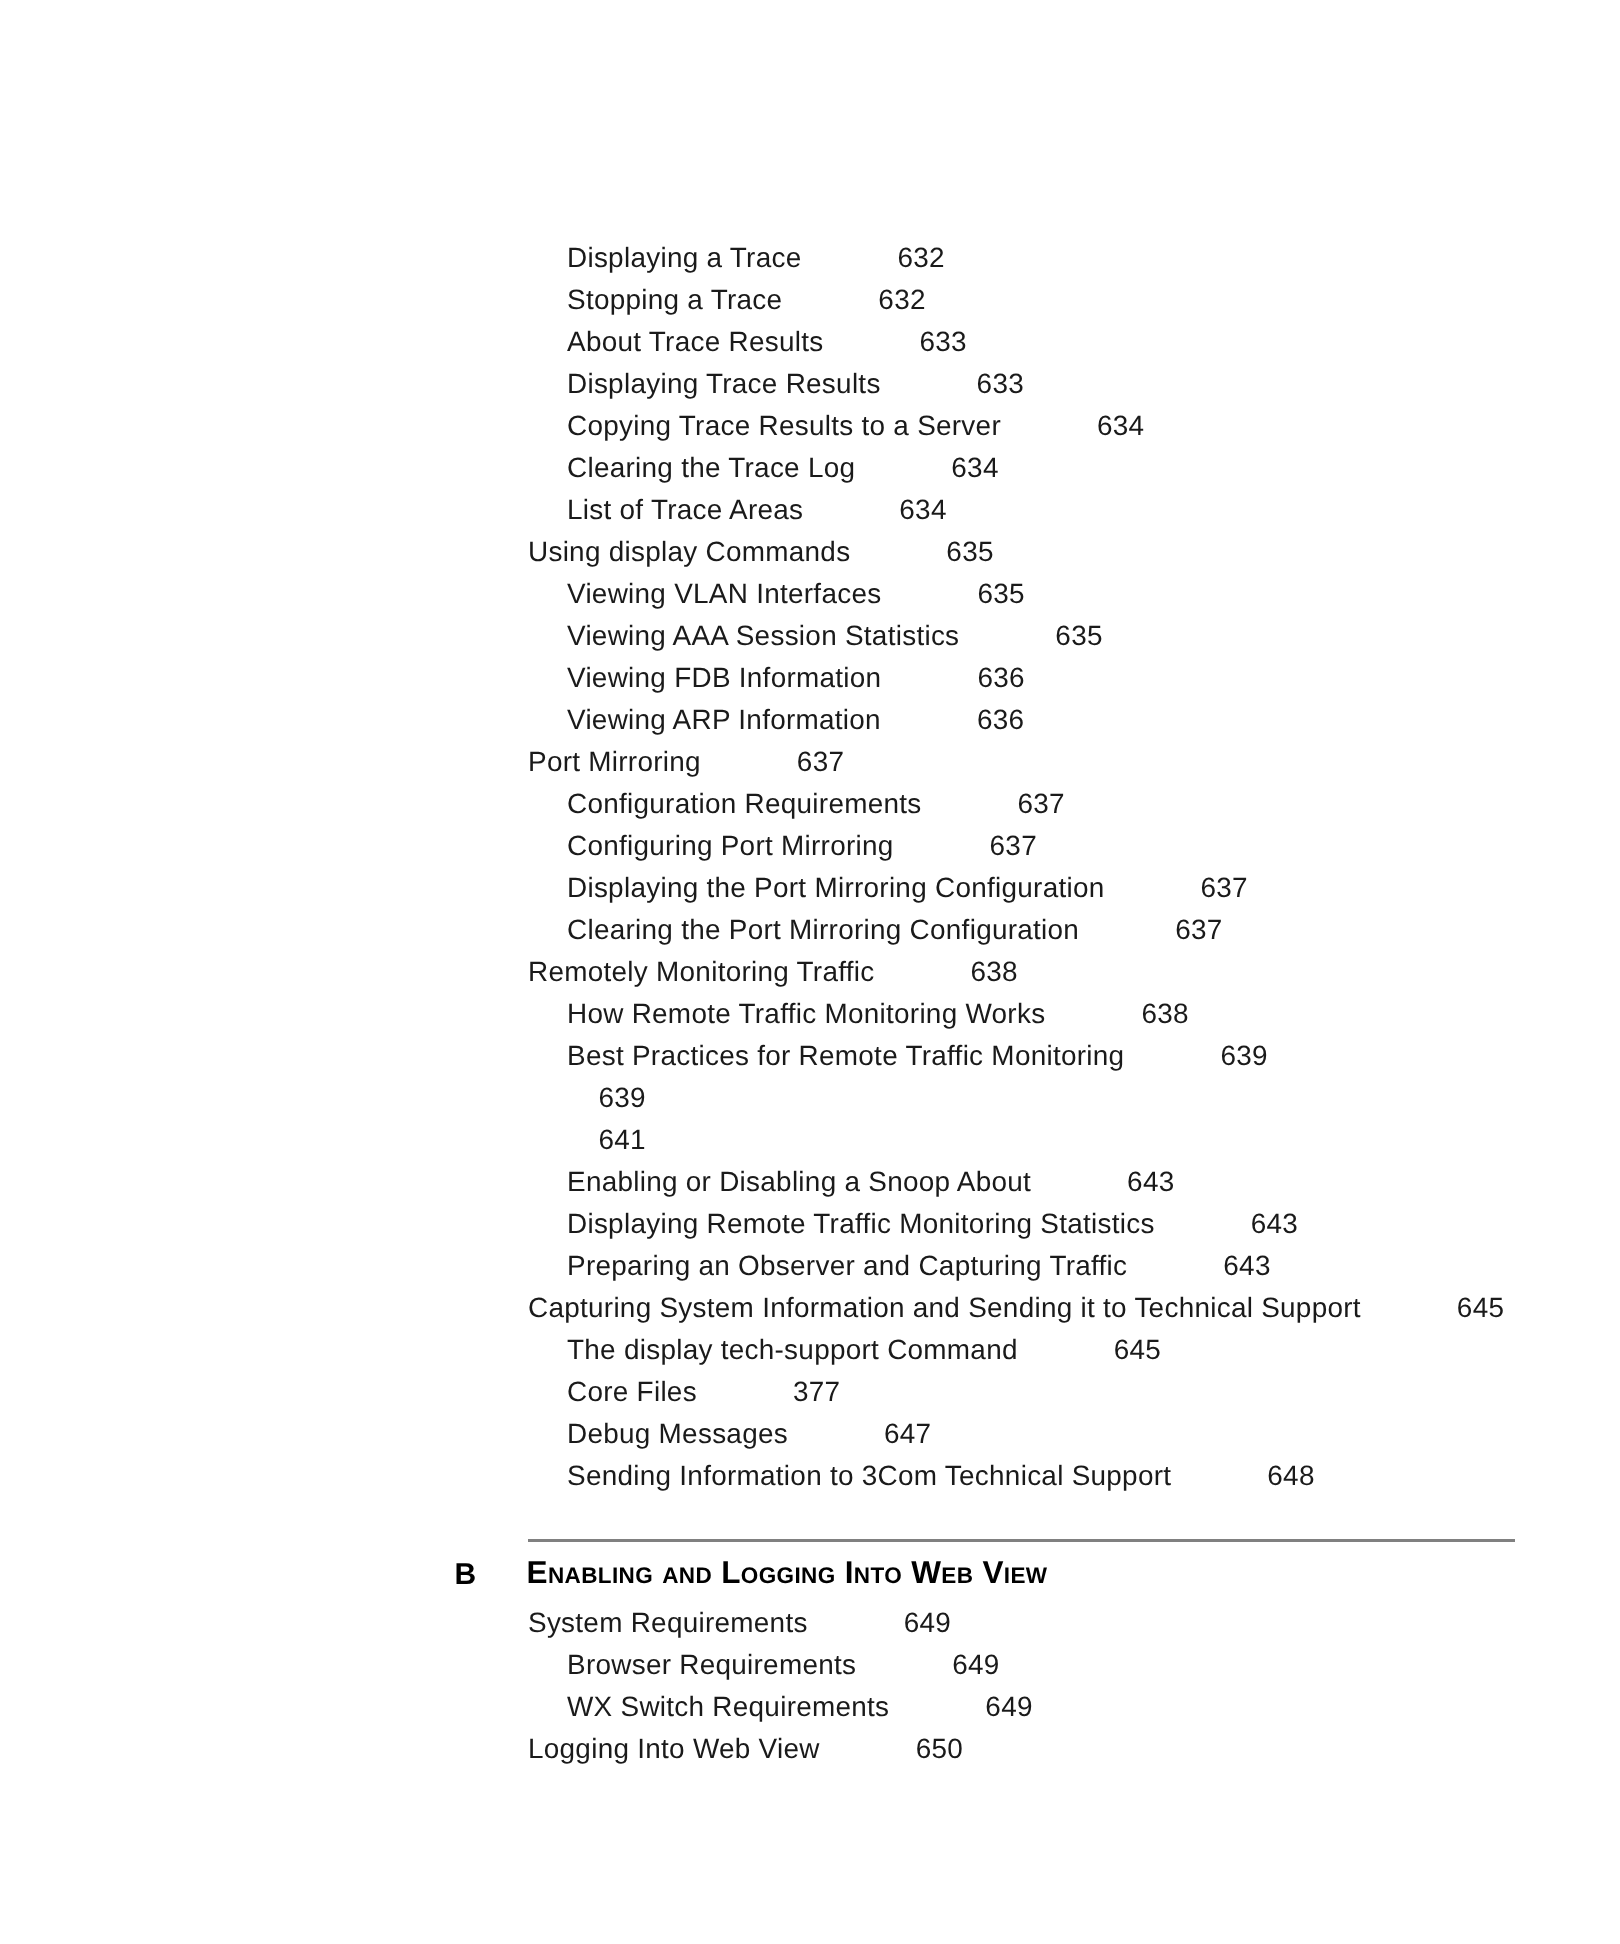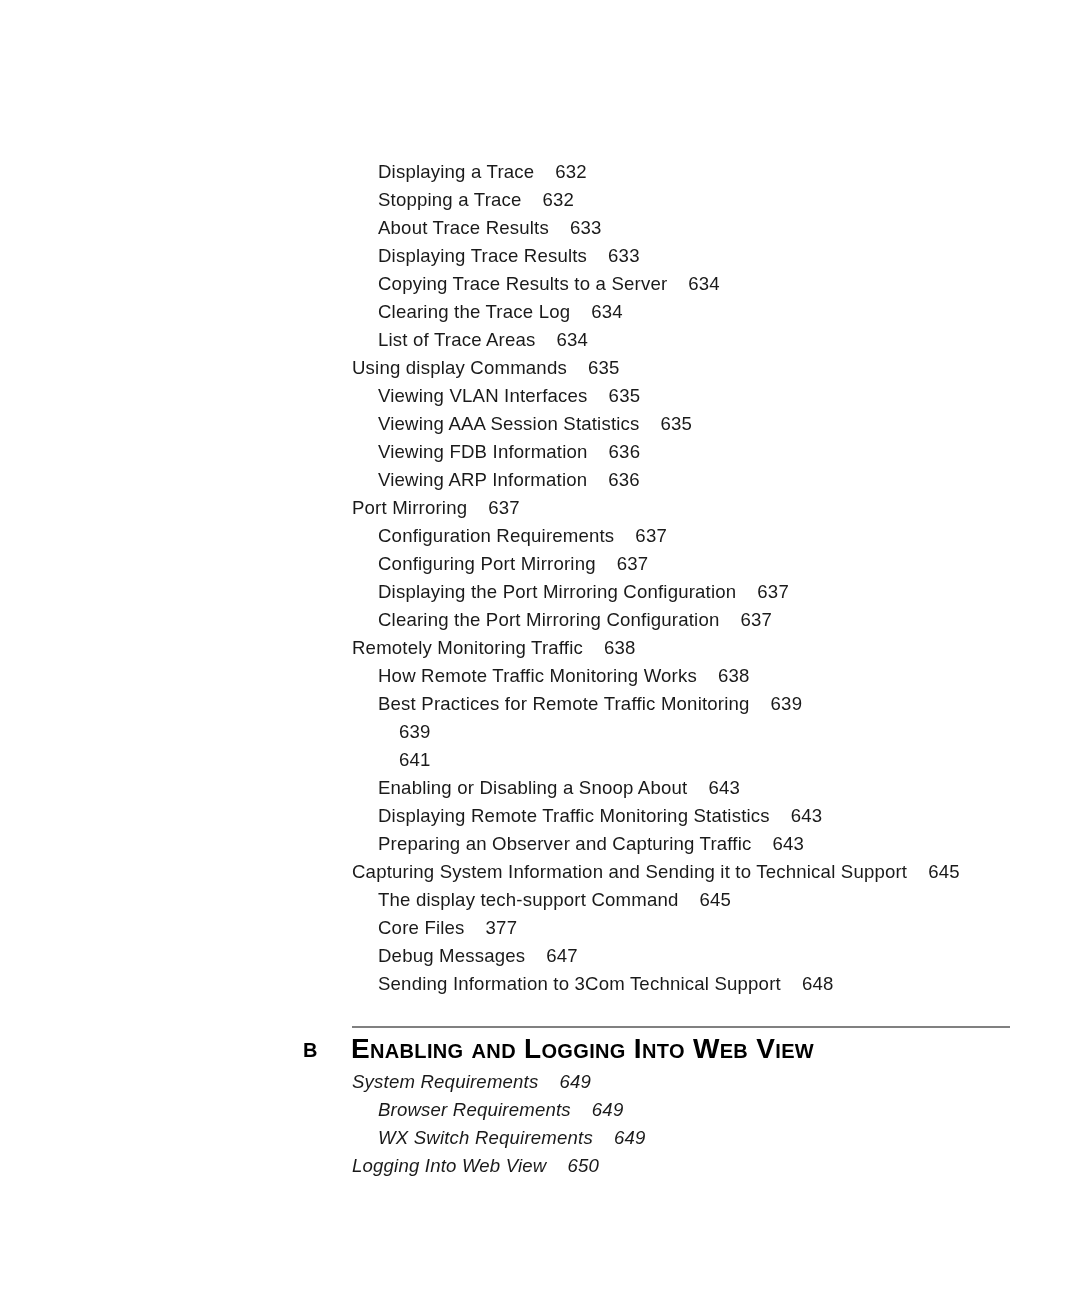--- a/index.html
+++ b/index.html
@@ -27,20 +27,21 @@
     width: 1080px;
   }
   .entry {
     display: flex;
     align-items: baseline;
     height: 28px;
     font-size: 18.6px;
     line-height: 28px;
     white-space: nowrap;
     letter-spacing: 0.01em;
+    gap: 43px;
   }
   .entry.lvl1 { padding-left: 352px; align-items: flex-end; }
   .entry.lvl2 { padding-left: 378px; }
   .entry .title { }
   .entry .page-num { padding-left: 21px; }
 
   
   .chapter-block {
     position: absolute;
     left: 0;
@@ -61,33 +62,32 @@
     top: 18px;
     font-size: 20px;
     font-weight: bold;
     line-height: 28px;
     color: #000000;
   }
   .chapter-title {
     position: absolute;
     left: 351px;
     top: 17px;
-    font-size: 28px;
+    font-size: 21px;
     font-weight: bold;
     line-height: 28px;
     color: #000000;
     font-variant: small-caps;
     letter-spacing: 0.012em;
   }
   .toc-tail {
     position: absolute;
     left: 0;
     top: 1068px;
     width: 957px;
-    font-style: italic;
   }
 </style>
 </head>
 <body>
 
 <div class="page">
 
   <div class="toc" id="toc-top">
       <div class="entry lvl2">
         <span class="title">Displaying a Trace</span>

